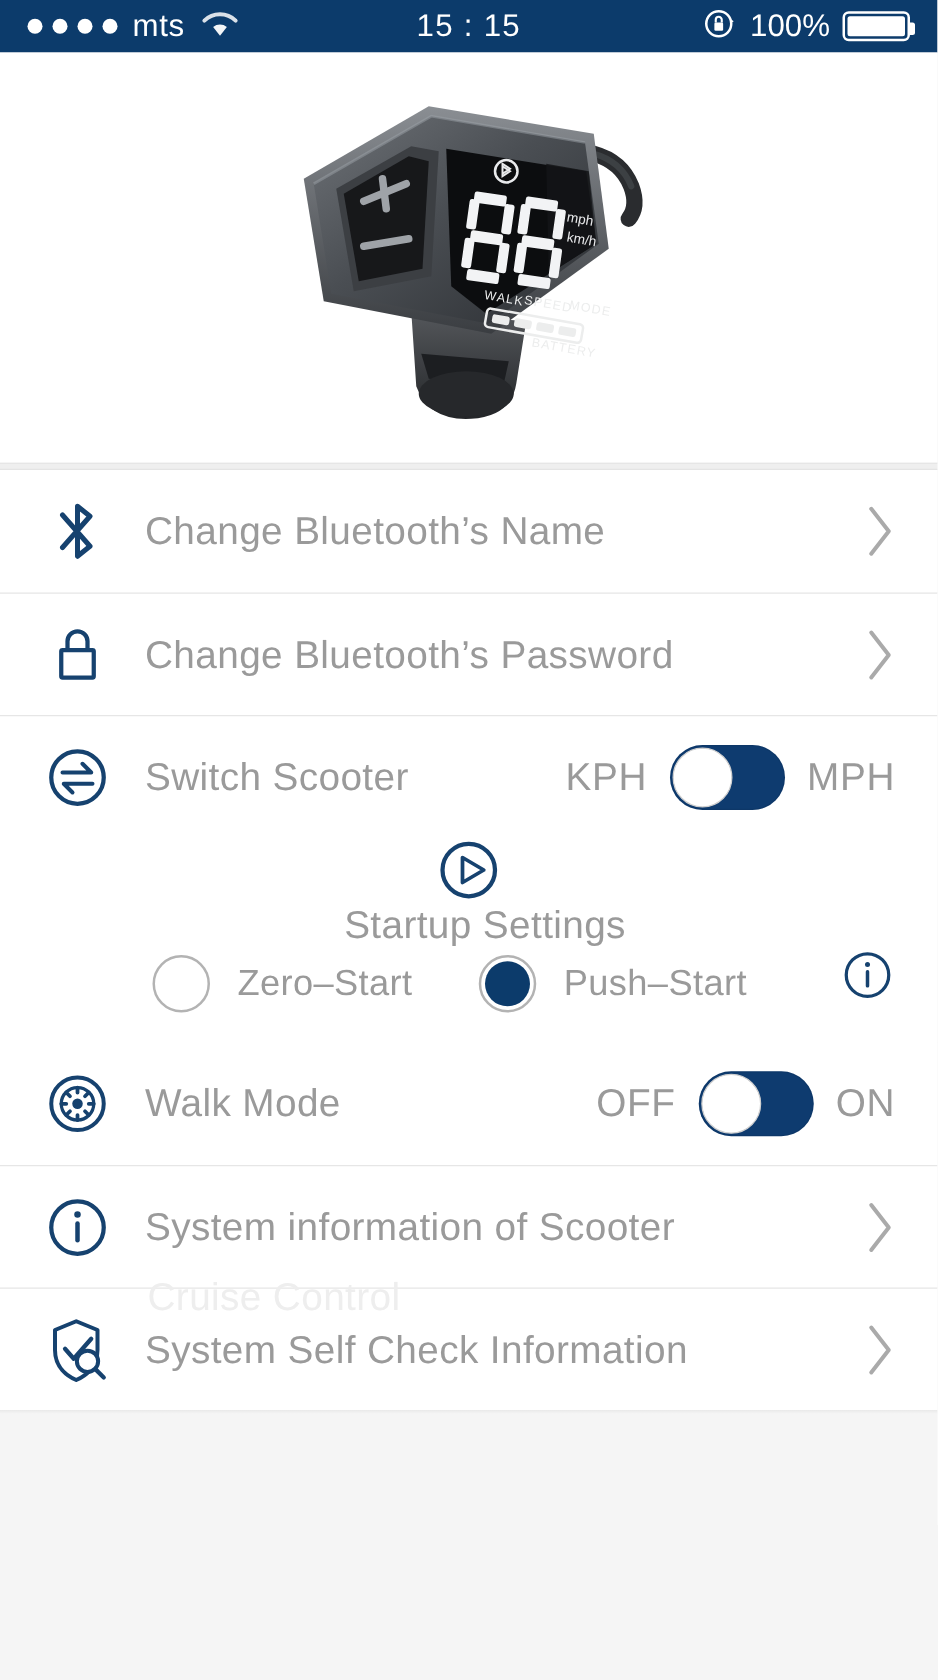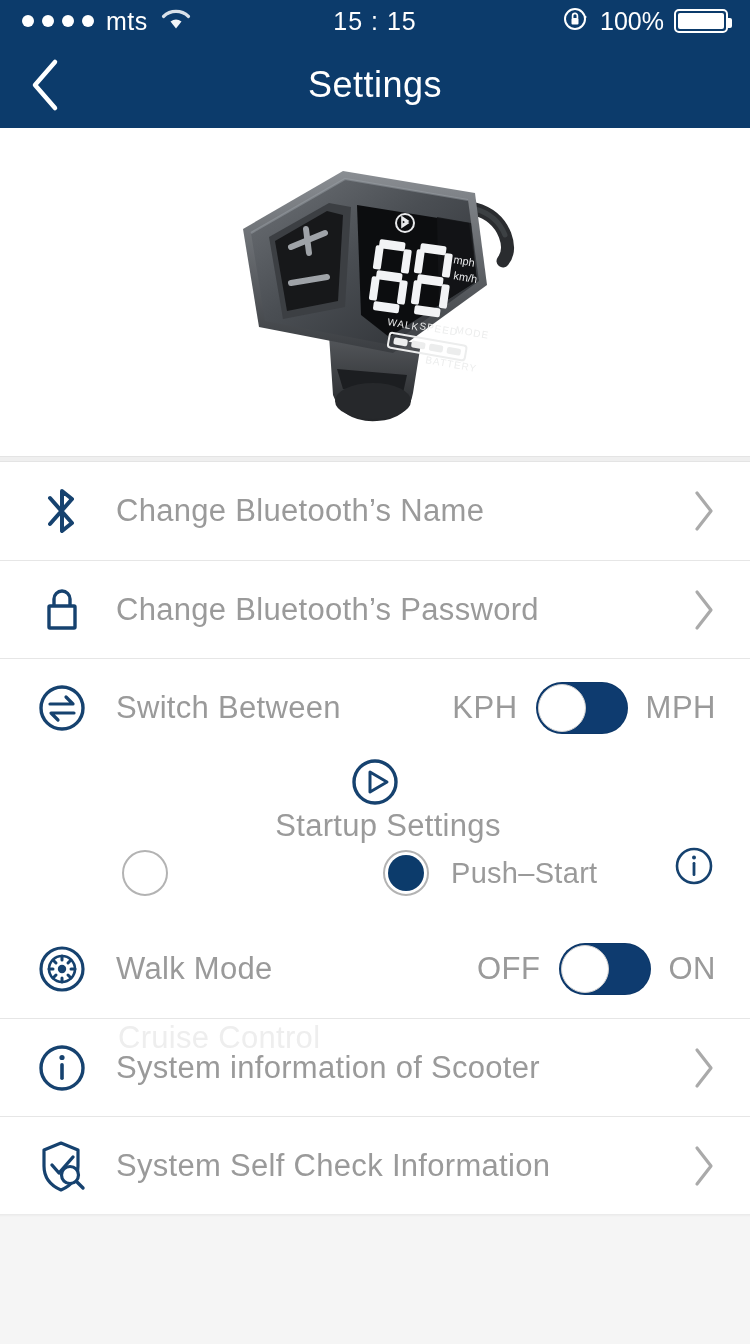--- a/index.html
+++ b/index.html
@@ -147,28 +147,20 @@
           <path d="M22 10 l3 2 -3 2" fill="#ffffff"></path>
         </svg>
       </span>
       <span class="batt-pct">100%</span>
       <span class="batt">
           <span></span>
         </span>
     </div>
   </div>
 
-  <div class="navbar">
-    <div class="back-btn">
-      <svg width="34" height="54" viewBox="0 0 34 54">
-        <path d="M27 4 L7 27 L27 50" stroke="#ffffff" stroke-width="4.5" fill="none" stroke-linecap="round" stroke-linejoin="round"></path>
-      </svg>
-    </div>
-    <div class="nav-title">Settings</div>
-  </div>
 
   <div class="hero">
     <svg width="300" height="270" viewBox="0 0 300 270">
       <defs>
         <linearGradient id="bodyG" x1="0" y1="0" x2="1" y2="1">
           <stop offset="0%" stop-color="#6e7277"></stop>
           <stop offset="45%" stop-color="#4a4e53"></stop>
           <stop offset="100%" stop-color="#2b2e32"></stop>
         </linearGradient>
         <linearGradient id="edgeG" x1="0" y1="0" x2="0" y2="1">
@@ -281,21 +273,21 @@
     </div>
 
     <div class="row">
       <span class="row-icon">
         <svg width="52" height="52" viewBox="0 0 52 52">
           <circle cx="26" cy="26" r="21" stroke="#16426f" stroke-width="3.4" fill="none"></circle>
           <path d="M14 22 H37 L30 15" stroke="#16426f" stroke-width="3.2" fill="none" stroke-linecap="round" stroke-linejoin="round"></path>
           <path d="M38 31 H15 L22 38" stroke="#16426f" stroke-width="3.2" fill="none" stroke-linecap="round" stroke-linejoin="round"></path>
         </svg>
       </span>
-      <span class="row-label">Switch Between</span>
+      <span class="row-label">Switch Scooter</span>
       <span class="toggle-wrap">
         <span class="tg-text">KPH</span>
         <span class="switch">
             <span class="knob"></span>
           </span>
         <span class="tg-text">MPH</span>
       </span>
     </div>
 
     <div class="group">
@@ -311,20 +303,21 @@
           <svg width="44" height="44" viewBox="0 0 44 44">
             <circle cx="22" cy="22" r="17" stroke="#16426f" stroke-width="2.6" fill="none"></circle>
             <circle cx="22" cy="13.5" r="2" fill="#16426f"></circle>
             <rect x="20.6" y="18" width="2.8" height="14" rx="1.3" fill="#16426f"></rect>
           </svg>
         </span>
       </div>
       <div class="radio-row">
         <span class="radio-opt left">
           <span class="radio"></span>
+          <span class="radio-label">Zero–Start</span>
         </span>
         <span class="radio-opt right">
           <span class="radio on"></span>
           <span class="radio-label">Push–Start</span>
         </span>
       </div>
     </div>
 
     <div class="row">
       <span class="row-icon">

